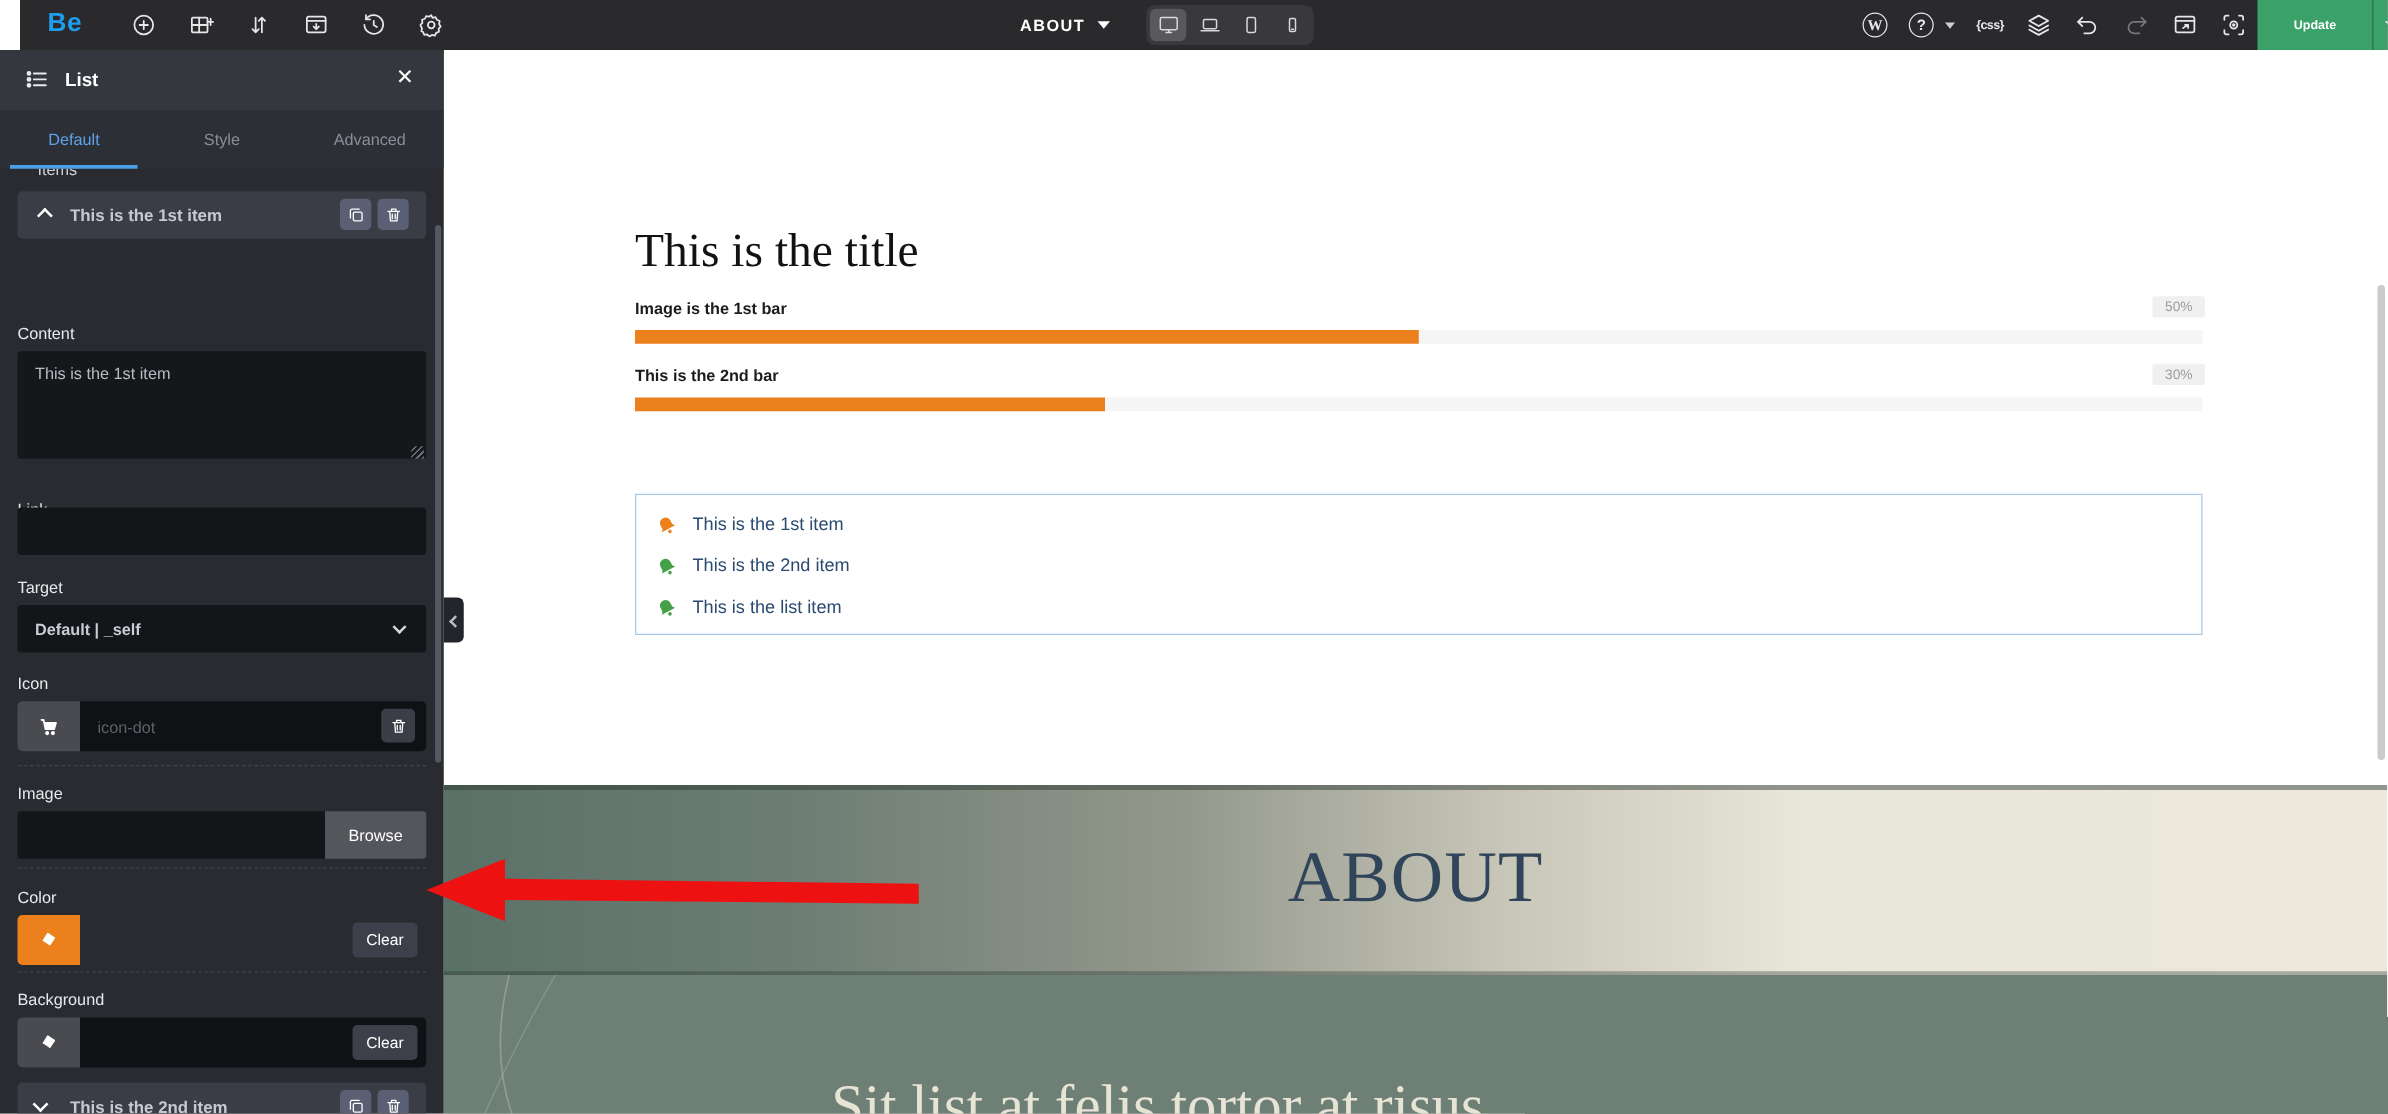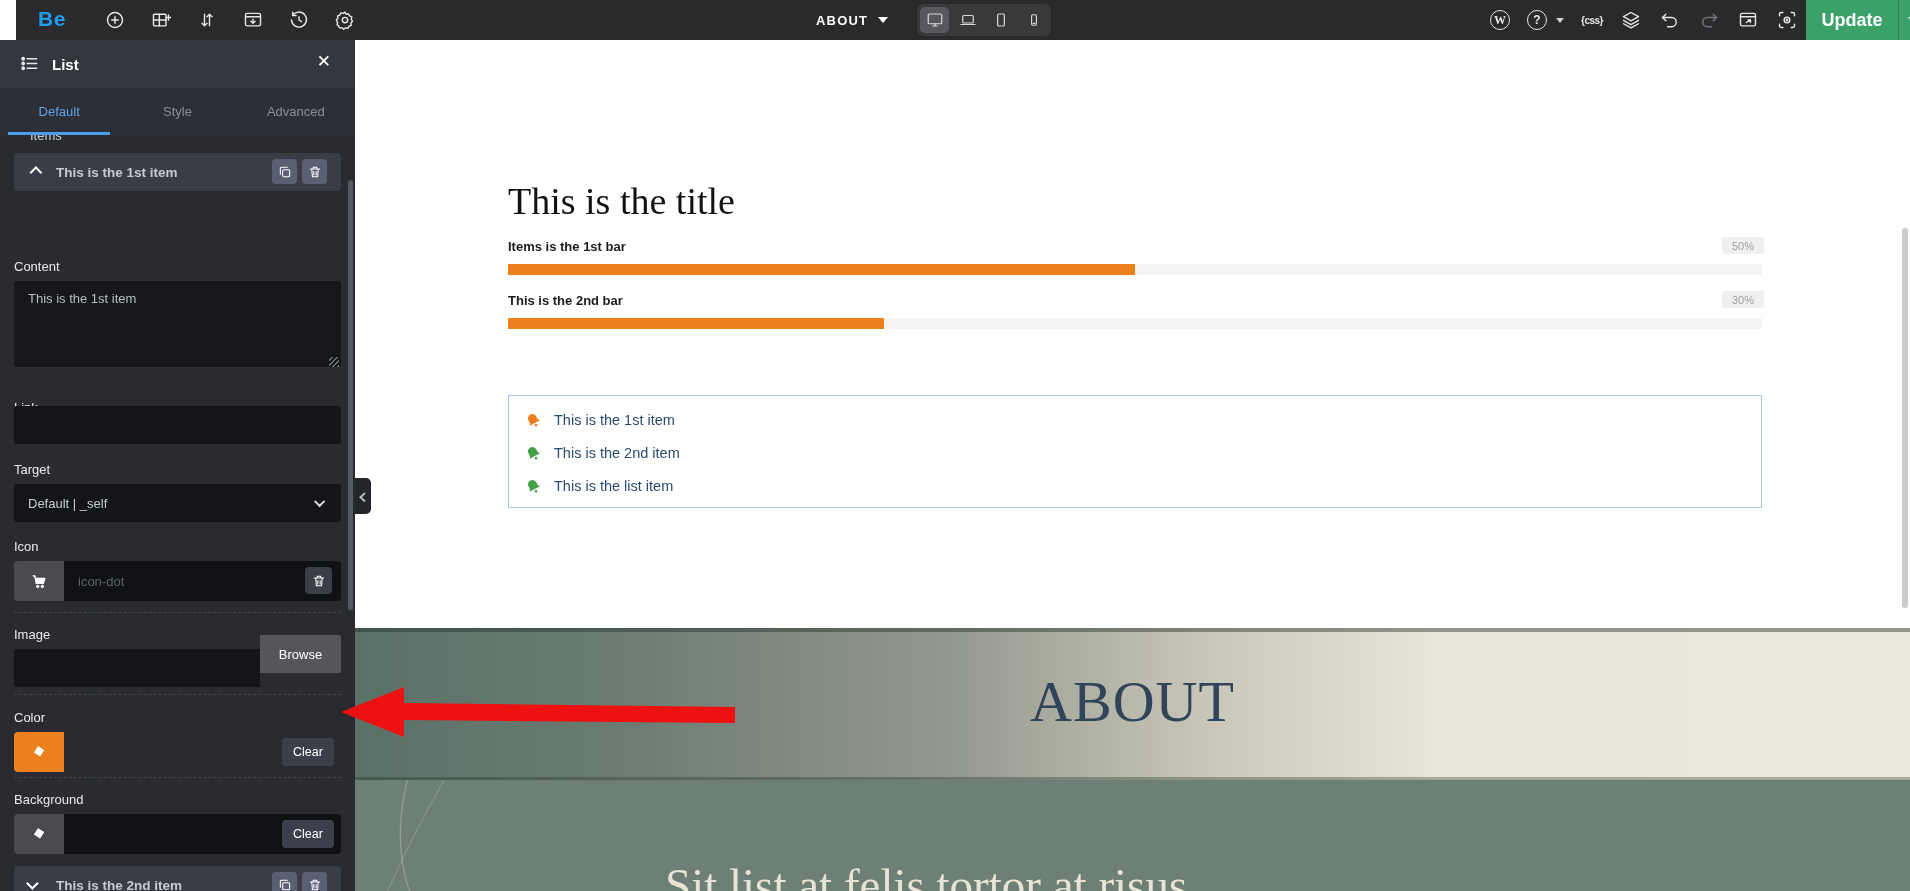--- a/index.html
+++ b/index.html
@@ -18,21 +18,21 @@
   .caret { width:0; height:0; border-left:5px solid transparent; border-right:5px solid transparent; border-top:6px solid #fff; }
   .dev-group { position:absolute; left:901px; top:4px; width:134px; height:32px; background:#39393c; border-radius:7px; display:flex; align-items:center; padding:0 3px; gap:4px; }
   .dev { width:32px; height:26px; border-radius:5px; display:flex; align-items:center; justify-content:center; color:#d9d9dc; cursor:pointer; }
   .dev.sel { background:#58585d; }
   .dev svg { width:18px; height:18px; stroke:currentColor; fill:none; stroke-width:1.6; stroke-linecap:round; stroke-linejoin:round; }
   .tb-right { position:absolute; right:128px; top:0; height:40px; display:flex; align-items:center; gap:17px; color:#e7e7e9; }
   .circ { width:20px; height:20px; border:1.6px solid #e7e7e9; border-radius:50%; display:flex; align-items:center; justify-content:center; font-size:12px; font-weight:700; }
   .css-tag { font-size:10px; letter-spacing:-0.5px; font-weight:600; }
   .dim { color:#77777b; }
   .caret-sm { width:0; height:0; border-left:4px solid transparent; border-right:4px solid transparent; border-top:5px solid #cfcfd2; margin-left:-8px;}
-  .update-btn { position:absolute; right:28px; top:0; width:92px; height:40px; background:#3aa169; color:#fff; font-size:18px; font-weight:700; display:flex; align-items:center; justify-content:center; cursor:pointer; }
+  .update-btn { position:absolute; right:28px; top:0; width:92px; height:40px; background:#3aa169; color:#fff; font-size:10px; font-weight:700; display:flex; align-items:center; justify-content:center; cursor:pointer; }
   .update-caret { position:absolute; right:0; top:0; width:28px; height:40px; background:#3aa169; border-left:1px solid rgba(0,0,0,.18); display:flex; align-items:center; justify-content:center; cursor:pointer; }
 
   
   .panel { position:absolute; top:40px; left:0; width:355px; height:851px; background:#292b31; z-index:30; overflow:hidden; }
   .panel-head { position:absolute; top:0; left:0; width:355px; height:48px; background:#35373e; display:flex; align-items:center; }
   .panel-title { font-size:15px; font-weight:700; color:#fff; margin-left:52px; }
   .panel-head .ph-ic { position:absolute; left:20px; top:14px; color:#e8e9ec; }
   .panel-close { position:absolute; right:24px; top:13px; color:#fff; font-size:17px; cursor:pointer; line-height:1; }
   .tabs { position:absolute; top:48px; left:0; width:355px; height:47px; background:#2d2f36; display:flex; }
   .tab { flex:1; display:flex; align-items:center; justify-content:center; font-size:13px; color:#8b8e97; cursor:pointer; position:relative; }
@@ -251,21 +251,21 @@
       </div>
 
       <div class="f-label" style="top:124px;">Content</div>
       <textarea class="f-textarea" style="top: 146px;">This is the 1st item</textarea>
       <div class="ta-grip" style="top:222px;"></div>
 
       <div class="f-label" style="top:249px;margin-top:16px;">Link</div>
       <input class="f-input" style="top: 271px;" value="">
 
       <div class="f-label" style="top:327px;">Target</div>
-      <div class="f-select" style="top:349px;">
+      <div class="f-select" style="top:349px;font-weight:bold;">
         <span>Default | _self</span>
         <span class="sel-chev"></span>
       </div>
 
       <div class="f-label" style="top:404px;">Icon</div>
       <div class="swatch" style="top:426px; background:#4a4b51;">
         <svg viewBox="0 0 24 24" fill="none" stroke="#fff" stroke-width="1.9" stroke-linecap="round" stroke-linejoin="round">
             <path d="M3 4h2.5l2 10.5h10l2-7H6"></path>
             <circle cx="9.5" cy="19" r="1.4" fill="#fff"></circle>
             <circle cx="16" cy="19" r="1.4" fill="#fff"></circle>
@@ -274,21 +274,21 @@
       <input class="row-input" style="top: 426px;" placeholder="icon-dot" value="">
       <span class="mini-btn trash-sm" style="top:432px;">
         <svg viewBox="0 0 24 24" fill="none" stroke="#fff" stroke-width="1.8" stroke-linecap="round">
             <path d="M4 7h16M9 7V4h6v3M6.5 7l1 13h9l1-13M10 11v6M14 11v6"></path>
           </svg>
       </span>
       <div class="dashed" style="top:477px;"></div>
 
       <div class="f-label" style="top:492px;">Image</div>
       <input class="f-input" style="top: 514px; width: 246px; border-radius: 3px 0px 0px 3px;" value="">
-      <div class="browse-btn" style="top:500px;">Browse</div>
+      <div class="browse-btn" style="top:514px;">Browse</div>
       <div class="dashed" style="top:559px;"></div>
 
       <div class="f-label" style="top:575px;">Color</div>
       <div class="swatch" style="top: 597px; background: rgb(235, 128, 29);" id="color-swatch">
         <svg viewBox="0 0 24 24" fill="none" stroke="#fff" stroke-width="1.9" stroke-linecap="round" stroke-linejoin="round" style="transform:rotate(-20deg);">
             <path d="M6 9.5L13 4l5 7-7 5.5z"></path>
             <path d="M6 9.5c2 1.8 8.5 4.5 12 1.5"></path>
           </svg>
       </div>
       <span class="mini-btn clear-btn" style="top:603px;">Clear</span>
@@ -324,21 +324,21 @@
     </div>
   </div>
 
   <div class="collapse-tab">
       <span class="c"></span>
     </div>
 
   <div class="preview">
     <div class="pv-title">This is the title</div>
 
-    <div class="bar-label" style="top:156px;">Items is the 1st bar</div>
+    <div class="bar-label" style="top:156px;">Image is the 1st bar</div>
     <div class="bar-badge" style="top:154px;">50%</div>
     <div class="bar-track" style="top:181px;">
       <div class="bar-fill" style="width: 50%;"></div>
     </div>
 
     <div class="bar-label" style="top:210px;">This is the 2nd bar</div>
     <div class="bar-badge" style="top:208px;">30%</div>
     <div class="bar-track" style="top:235px;">
       <div class="bar-fill" style="width: 30%;"></div>
     </div>

